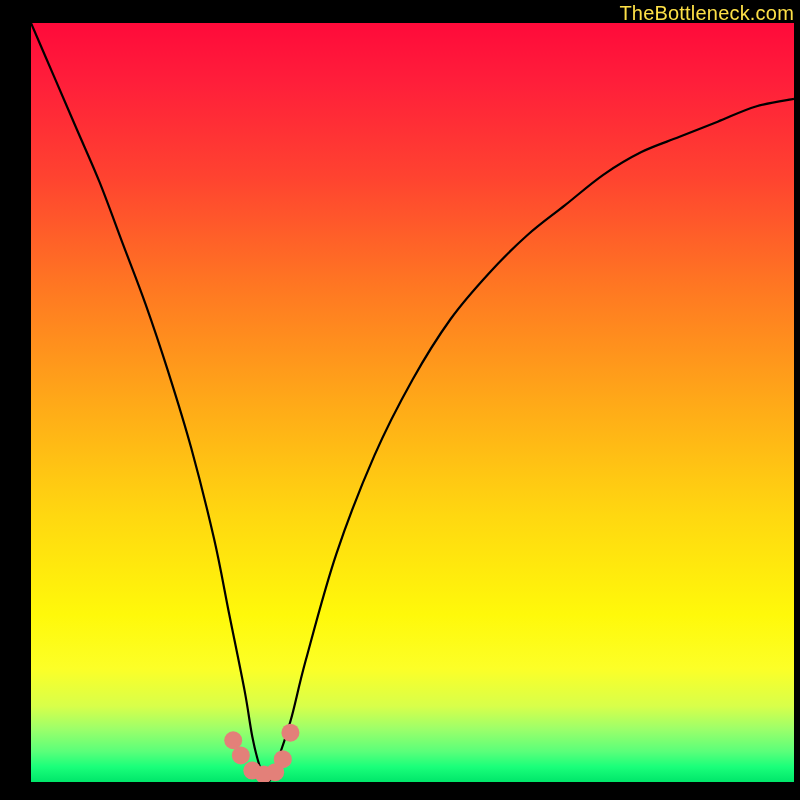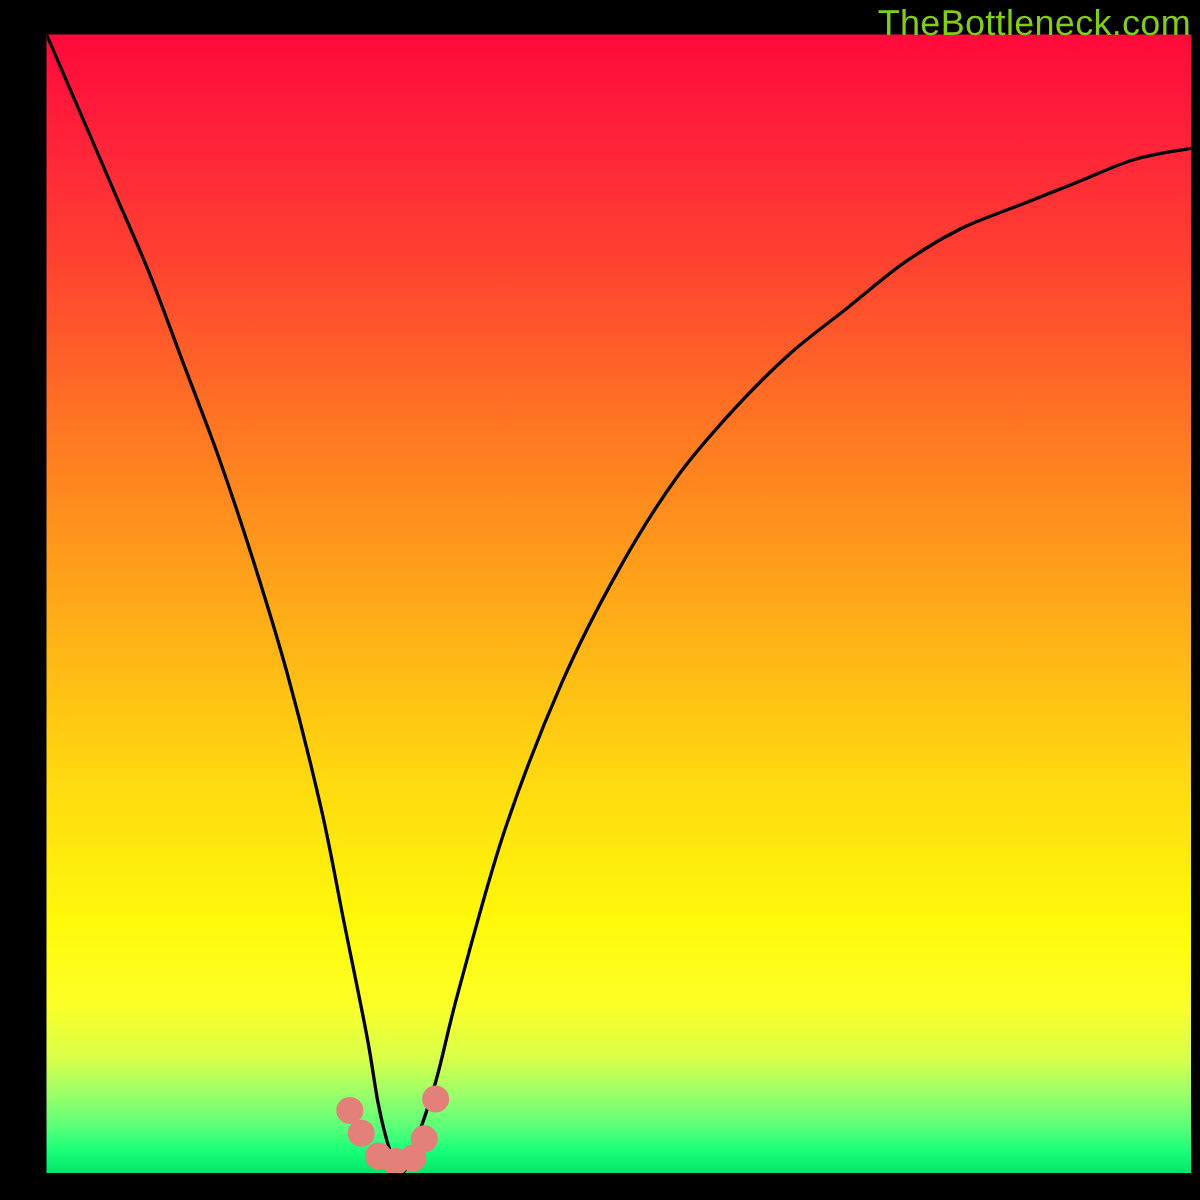--- a/index.html
+++ b/index.html
@@ -31,22 +31,22 @@
       #9dff6a 93%,
       #5aff7a 96%,
       #1aff7a 98%,
       #00e66a 100%
     );
   }
   .watermark {
     position: absolute;
     top: 2px;
     right: 6px;
-    color: #84cc16;
-    font-size: 24px;
+    color: #fde047;
+    font-size: 20px;
     font-weight: 500;
     letter-spacing: 0.2px;
     user-select: none;
     text-align: center;
   }
   svg.curve {
     position: absolute;
     left: 0;
     top: 0;
   }

